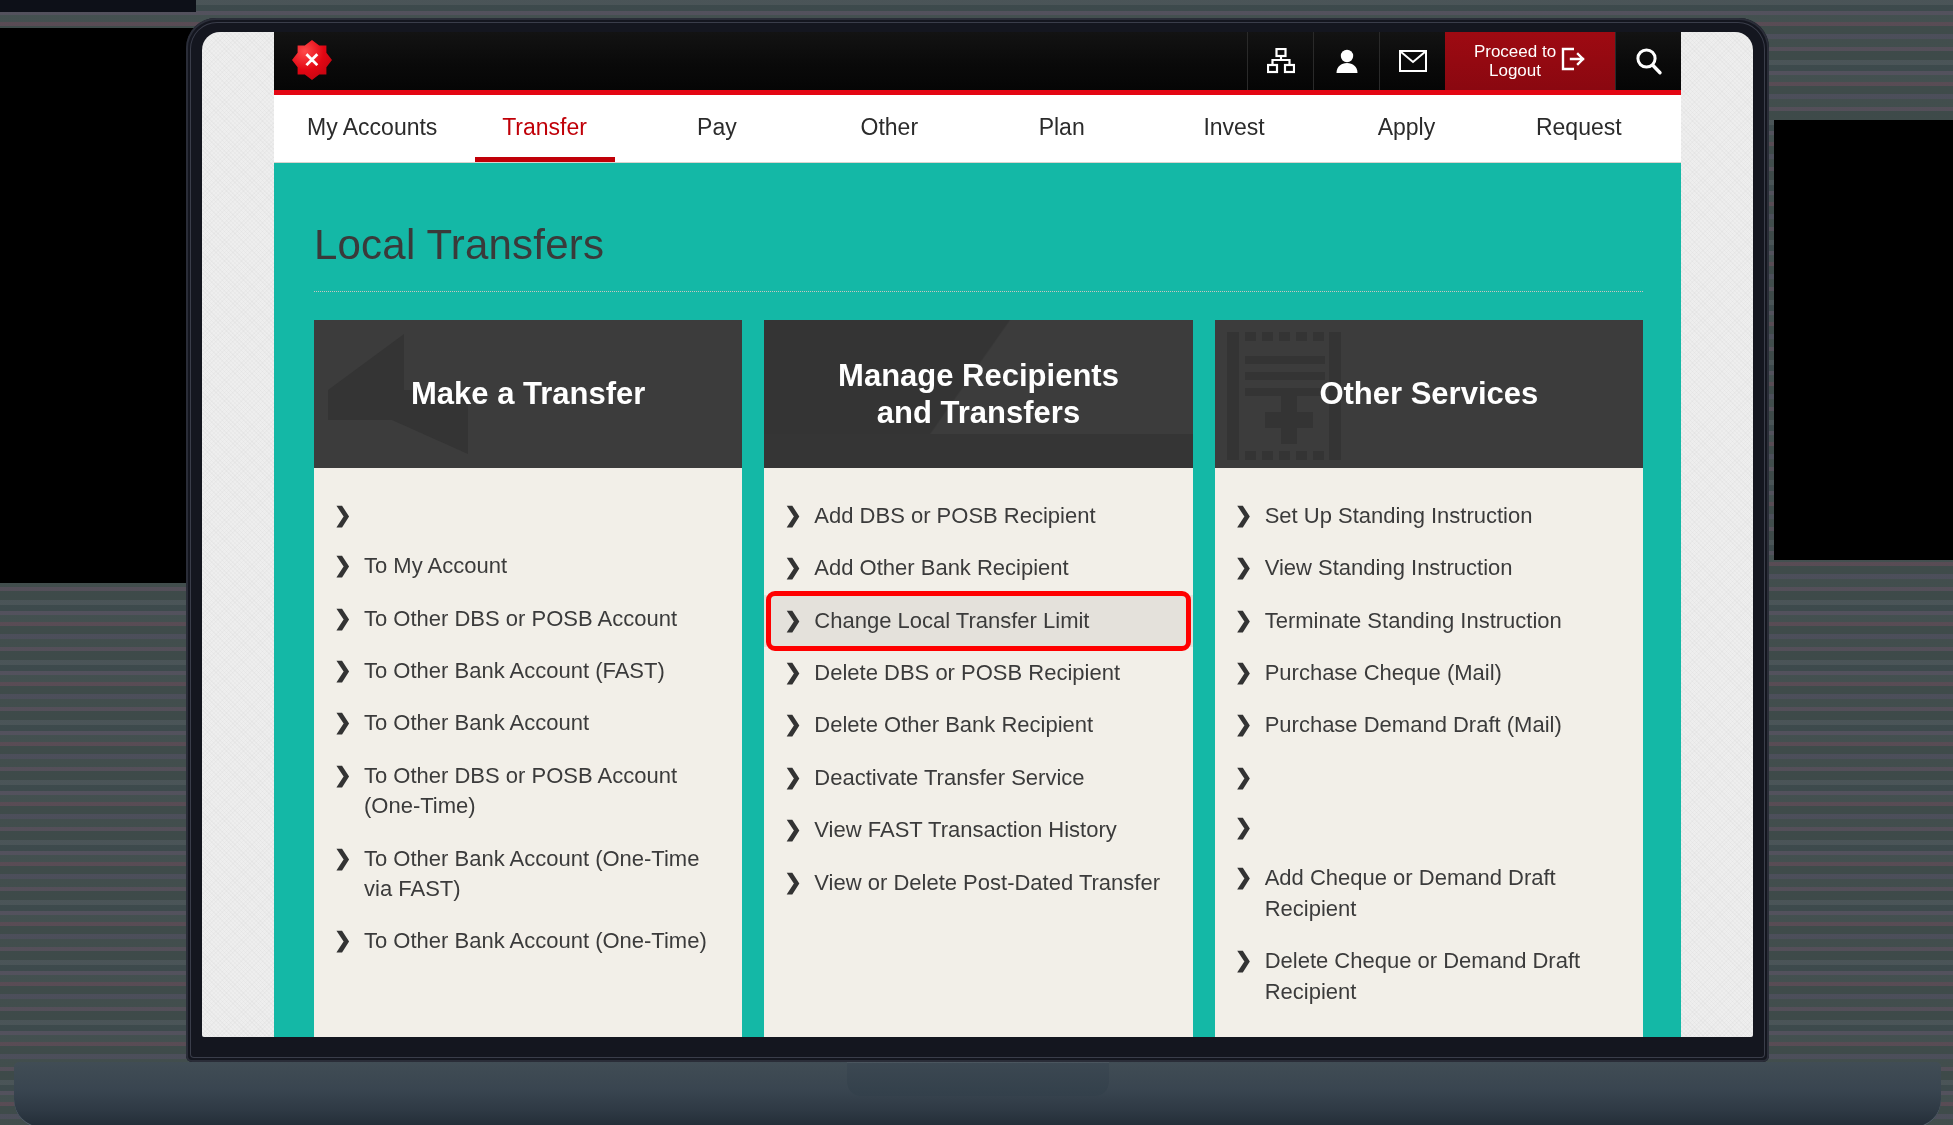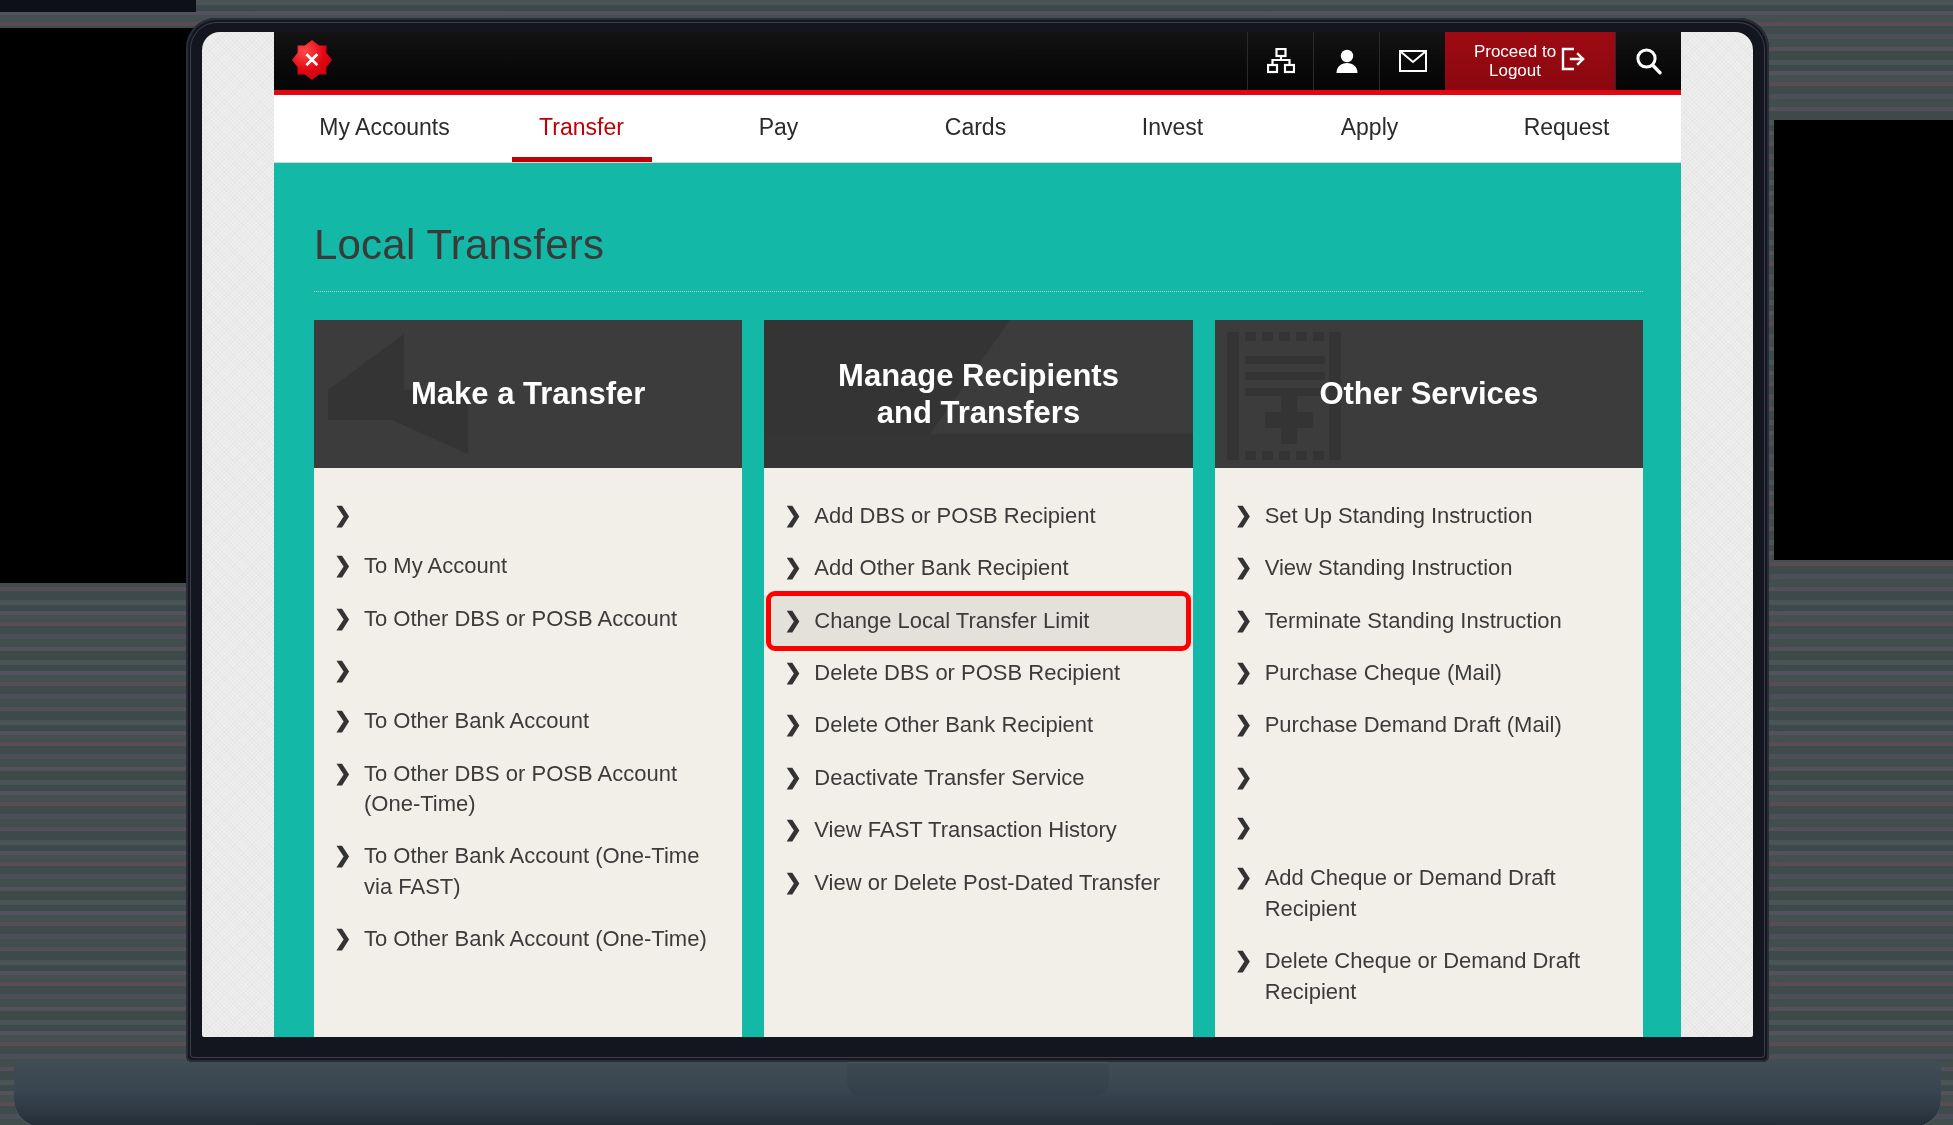--- a/index.html
+++ b/index.html
@@ -414,21 +414,24 @@
             <div class="nav-item">
               <span>My Accounts</span>
             </div>
             <div class="nav-item active">
               <span>Transfer</span>
             </div>
             <div class="nav-item">
               <span>Pay</span>
             </div>
             <div class="nav-item">
-              <span>Cards</span>
+              <span>Other</span>
+            </div>
+            <div class="nav-item">
+              <span>Plan</span>
             </div>
             <div class="nav-item">
               <span>Invest</span>
             </div>
             <div class="nav-item">
               <span>Apply</span>
             </div>
             <div class="nav-item">
               <span>Request</span>
             </div>
@@ -458,20 +461,21 @@
                     <div class="item">
                       <span class="chev">❯</span>
                       <span class="label">To My Account</span>
                     </div>
                     <div class="item">
                       <span class="chev">❯</span>
                       <span class="label">To Other DBS or POSB Account</span>
                     </div>
                     <div class="item">
                       <span class="chev">❯</span>
+                      <span class="label">To Other Bank Account (FAST)</span>
                     </div>
                     <div class="item">
                       <span class="chev">❯</span>
                       <span class="label">To Other Bank Account</span>
                     </div>
                     <div class="item">
                       <span class="chev">❯</span>
                       <span class="label">To Other DBS or POSB Account (One-Time)</span>
                     </div>
                     <div class="item">

